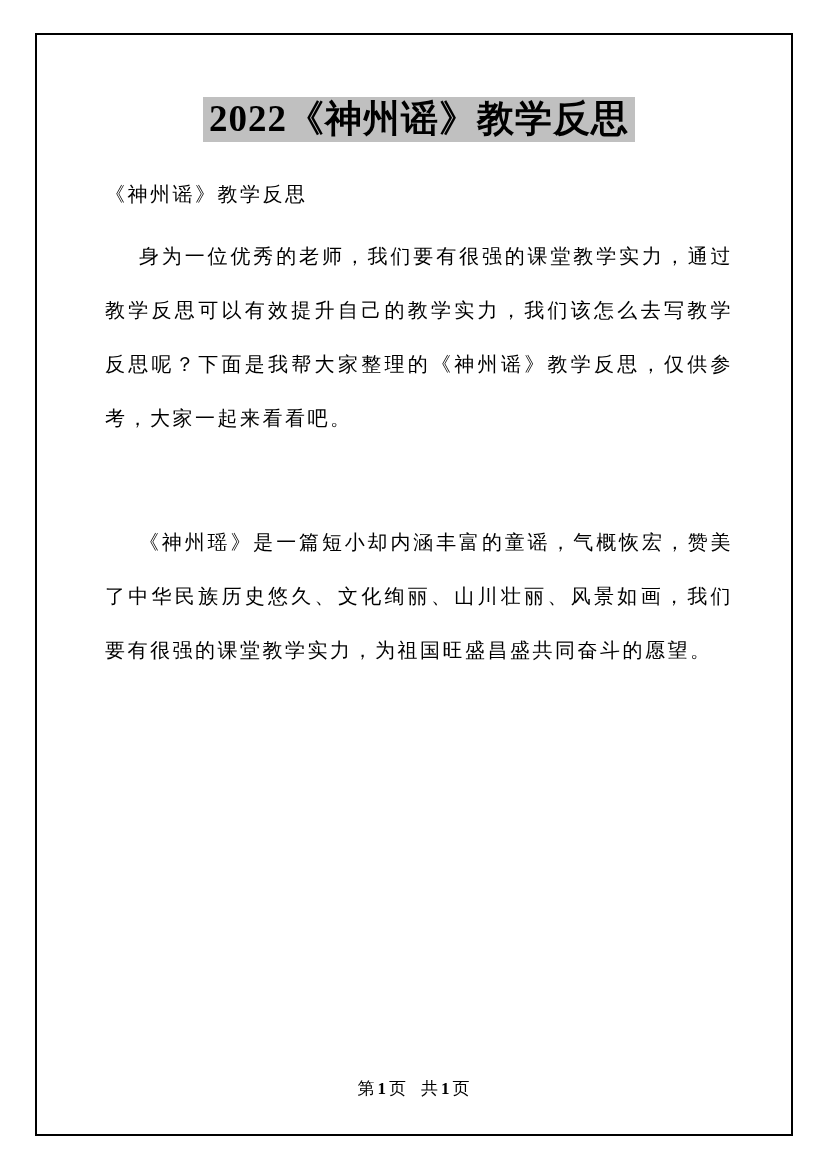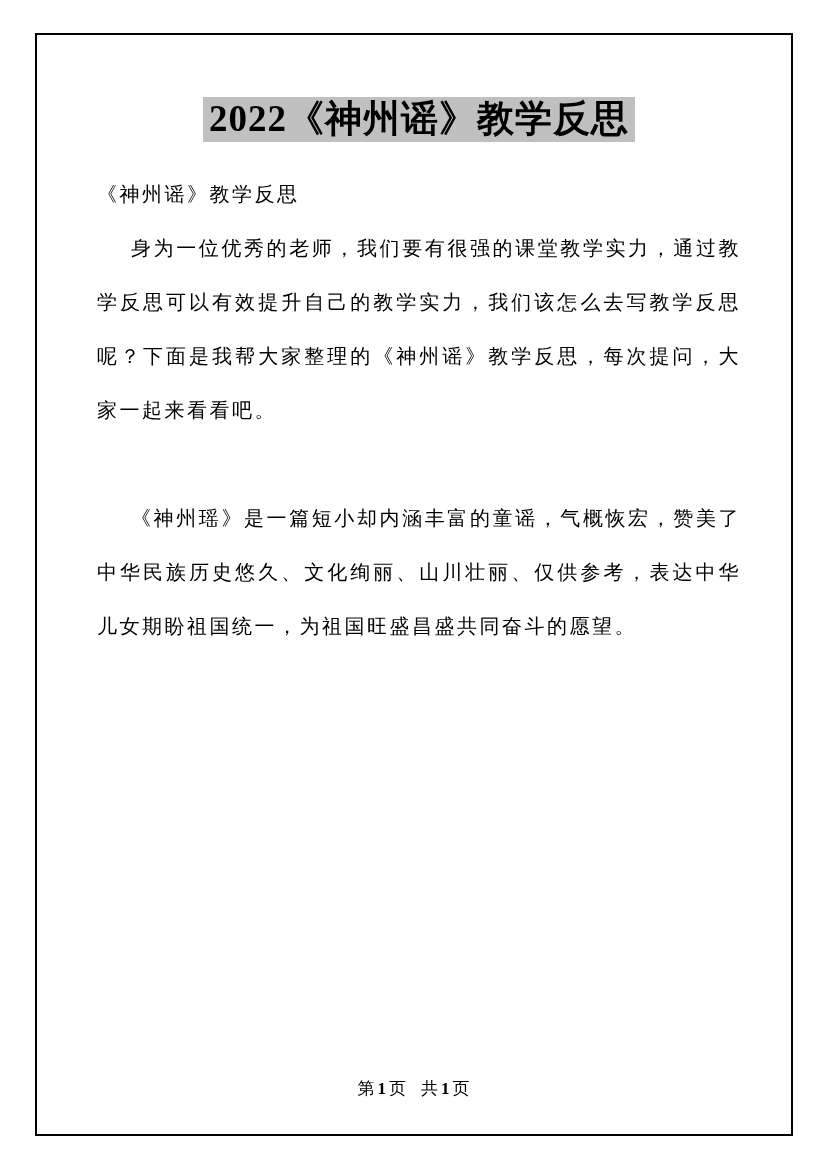--- a/index.html
+++ b/index.html
@@ -46,21 +46,21 @@
   }
   .doc-body {
     margin-top: 24px;
     font-size: 20px;
     line-height: 54px;
     letter-spacing: 2.5px;
     text-align: justify;
     font-family: "Liberation Serif", "DejaVu Serif", serif;
   }
   .doc-body p {
-    margin: 0;
+    margin: 8px;
     padding: 0;
   }
   .doc-body p.indent {
     text-indent: 34px;
   }
   .doc-body p.spacer {
     height: 54px;
   }
   .page-footer {
     position: absolute;
@@ -82,22 +82,22 @@
 </style>
 </head>
 <body>
 
 <div class="canvas">
   <div class="sheet">
     <div class="content">
       <h1 class="doc-title"><span class="hl" style="background: rgb(192, 192, 192);">2022《神州谣》教学反思</span></h1>
       <div class="doc-body">
           <p>《神州谣》教学反思</p>
-          <p class="indent">身为一位优秀的老师，我们要有很强的课堂教学实力，通过教学反思可以有效提升自己的教学实力，我们该怎么去写教学反思呢？下面是我帮大家整理的《神州谣》教学反思，每次提问，大家一起来看看吧。</p>
+          <p class="indent">身为一位优秀的老师，我们要有很强的课堂教学实力，通过教学反思可以有效提升自己的教学实力，我们该怎么去写教学反思呢？下面是我帮大家整理的《神州谣》教学反思，仅供参考，大家一起来看看吧。</p>
           <p class="spacer"></p>
-          <p class="indent">《神州瑶》是一篇短小却内涵丰富的童谣，气概恢宏，赞美了中华民族历史悠久、文化绚丽、山川壮丽、仅供参考，表达中华儿女期盼祖国统一，为祖国旺盛昌盛共同奋斗的愿望。</p>
+          <p class="indent">《神州瑶》是一篇短小却内涵丰富的童谣，气概恢宏，赞美了中华民族历史悠久、文化绚丽、山川壮丽、风景如画，我们要有很强的课堂教学实力，为祖国旺盛昌盛共同奋斗的愿望。</p>
         </div>
     </div>
     <div class="page-footer">
       <span class="part-left"><span>第</span><span class="num">1</span><span>页</span></span><span class="part-right"><span>共</span><span class="num">1</span><span>页</span></span>
     </div>
   </div>
 </div>
 
 </body></html>

